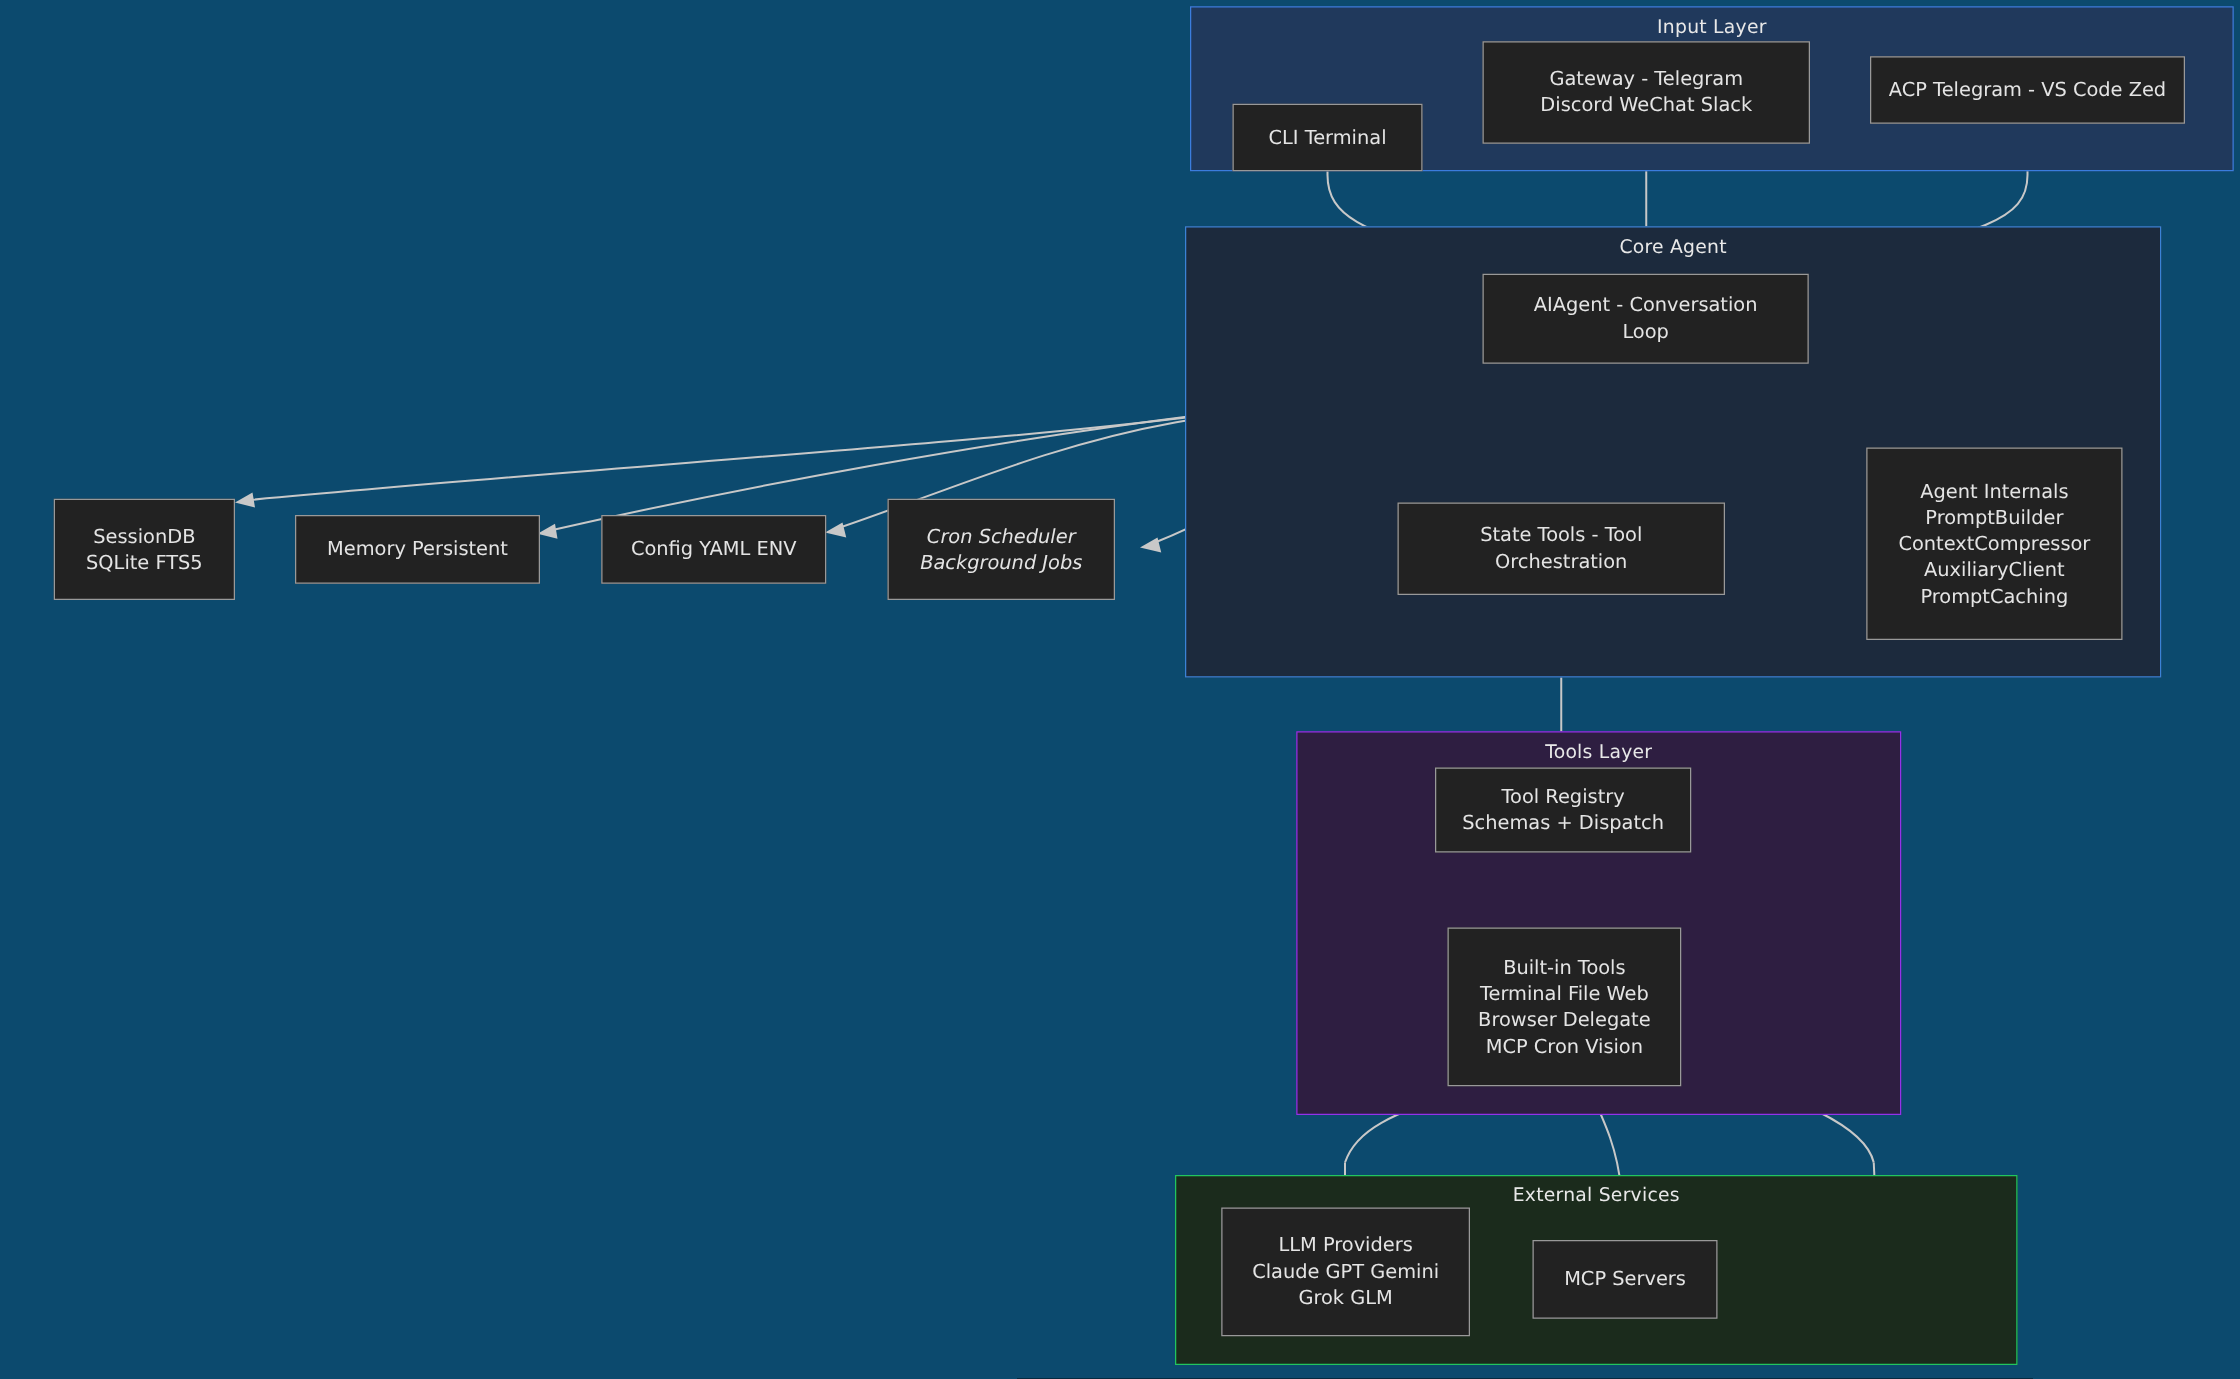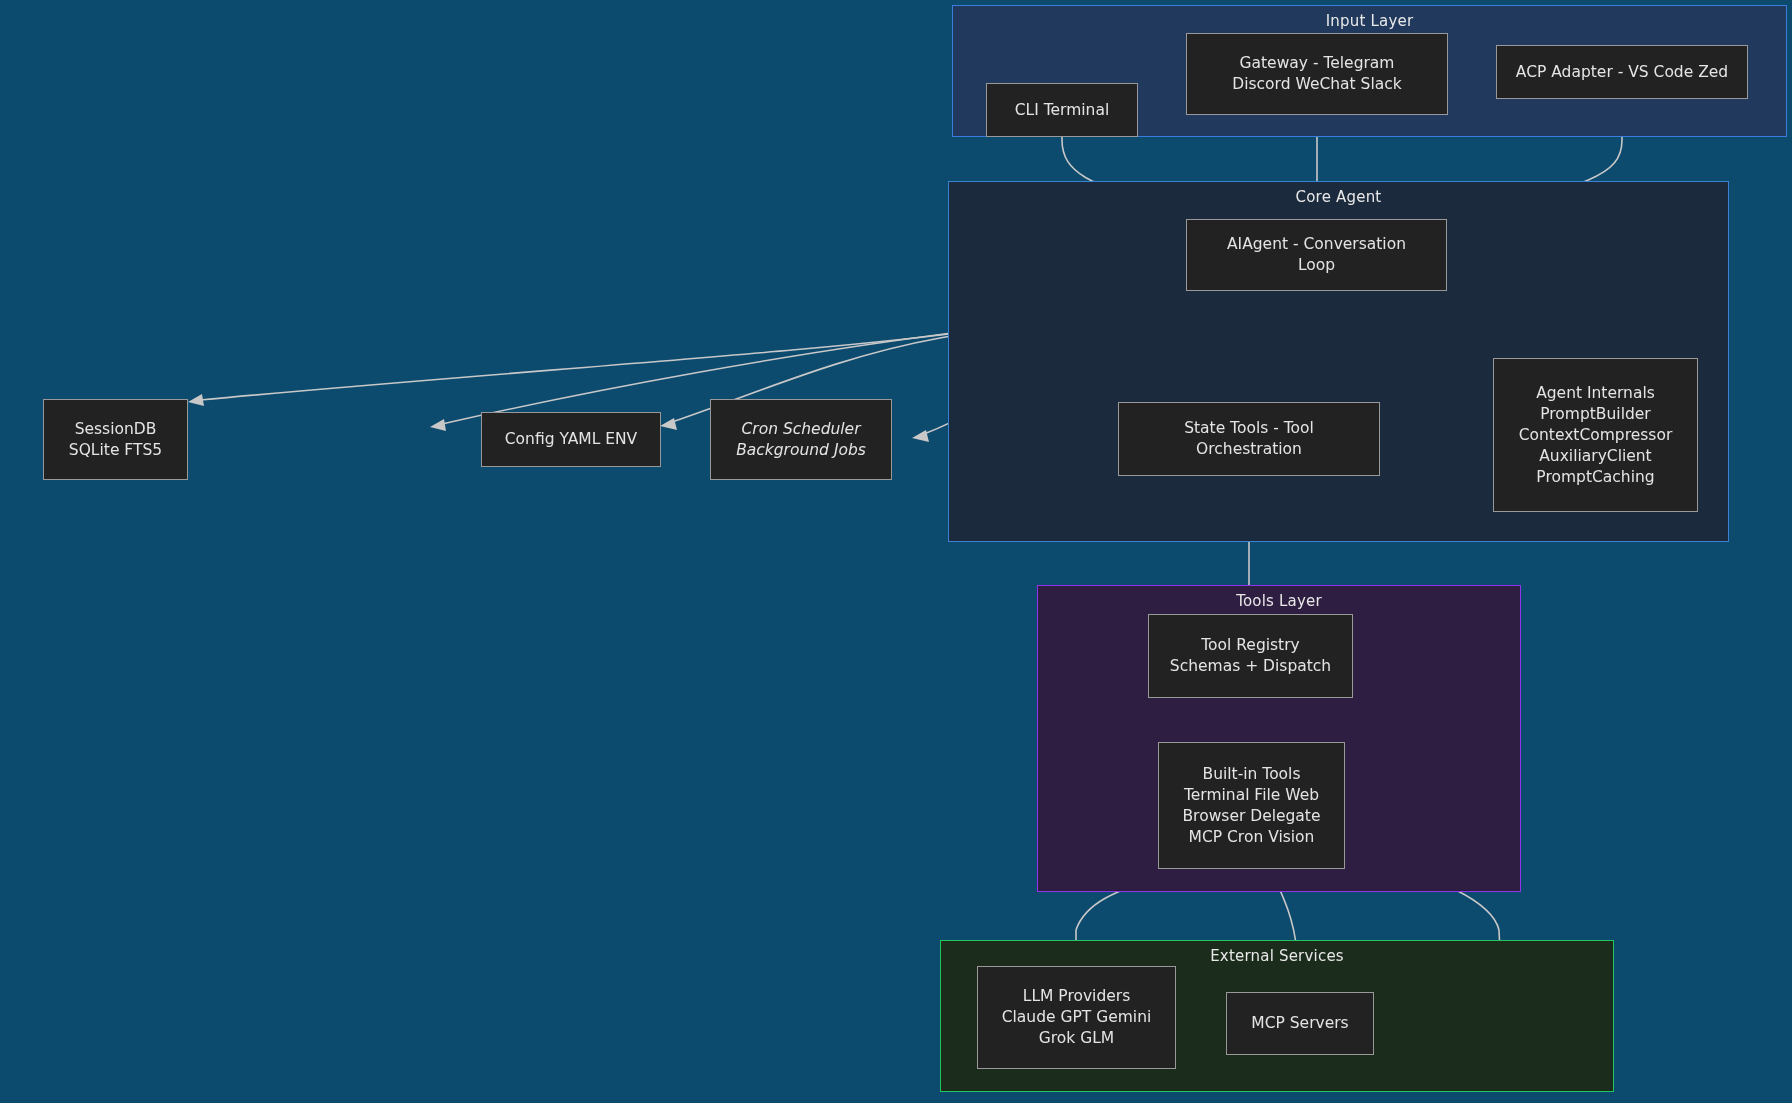--- a/index.html
+++ b/index.html
@@ -148,21 +148,21 @@
 
   <div class="cluster" id="cluster-input" style="left:952px; top:5px; width:835px; height:132px;">
     <div class="cluster-label">Input Layer</div>
   </div>
 
   <div class="node" style="left:986px; top:45px; width:152px; height:54px;margin-top:38px;">CLI Terminal</div>
 
   <div class="node" style="left:1186px; top:33px; width:262px; height:82px;">Gateway - Telegram
 Discord WeChat Slack</div>
 
-  <div class="node" style="left:1496px; top:45px; width:252px; height:54px;">ACP Adapter - VS Code Zed</div>
+  <div class="node" style="left:1496px; top:45px; width:252px; height:54px;">ACP Telegram - VS Code Zed</div>
 
   <div class="cluster" id="cluster-core" style="left:948px; top:181px; width:781px; height:361px;">
     <div class="cluster-label">Core Agent</div>
   </div>
 
   <div class="node" style="left:1186px; top:219px; width:261px; height:72px;">AIAgent - Conversation
 Loop</div>
 
   <div class="node" style="left:1118px; top:402px; width:262px; height:74px;">State Tools - Tool
 Orchestration</div>
@@ -170,31 +170,32 @@
   <div class="node" style="left:1493px; top:358px; width:205px; height:154px;">Agent Internals
 PromptBuilder
 ContextCompressor
 AuxiliaryClient
 PromptCaching</div>
 
 
   <div class="node" style="left:43px; top:399px; width:145px; height:81px;">SessionDB
 SQLite FTS5</div>
 
+  <div class="node" style="left:236px; top:412px; width:196px; height:55px;">Memory Persistent</div>
 
   <div class="node" style="left:481px; top:412px; width:180px; height:55px;">Config YAML ENV</div>
 
   <div class="node" style="left:710px; top:399px; width:182px; height:81px;font-style:italic;">Cron Scheduler
 Background Jobs</div>
 
   <div class="cluster" id="cluster-tools" style="left:1037px; top:585px; width:484px; height:307px;">
     <div class="cluster-label">Tools Layer</div>
   </div>
 
-  <div class="node" style="left:1148px; top:614px; width:205px; height:84px;">Tool Registry
+  <div class="node" style="left:1148px; top:614px; width:205px; height:68px;">Tool Registry
 Schemas + Dispatch</div>
 
   <div class="node" style="left:1158px; top:742px; width:187px; height:127px;">Built-in Tools
 Terminal File Web
 Browser Delegate
 MCP Cron Vision</div>
 
   <div class="cluster" id="cluster-external" style="left:940px; top:940px; width:674px; height:152px;">
     <div class="cluster-label">External Services</div>
   </div>

